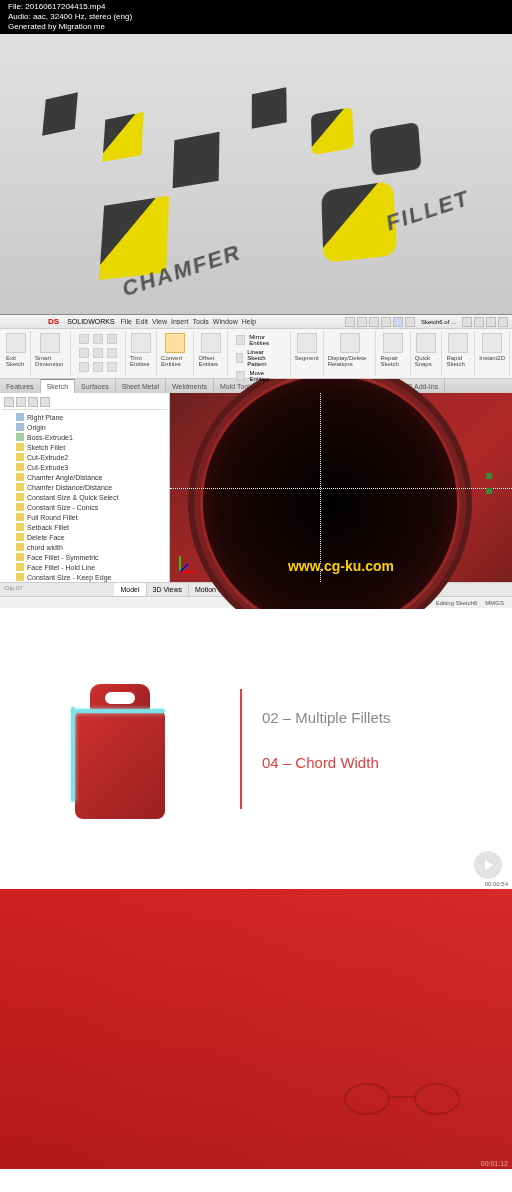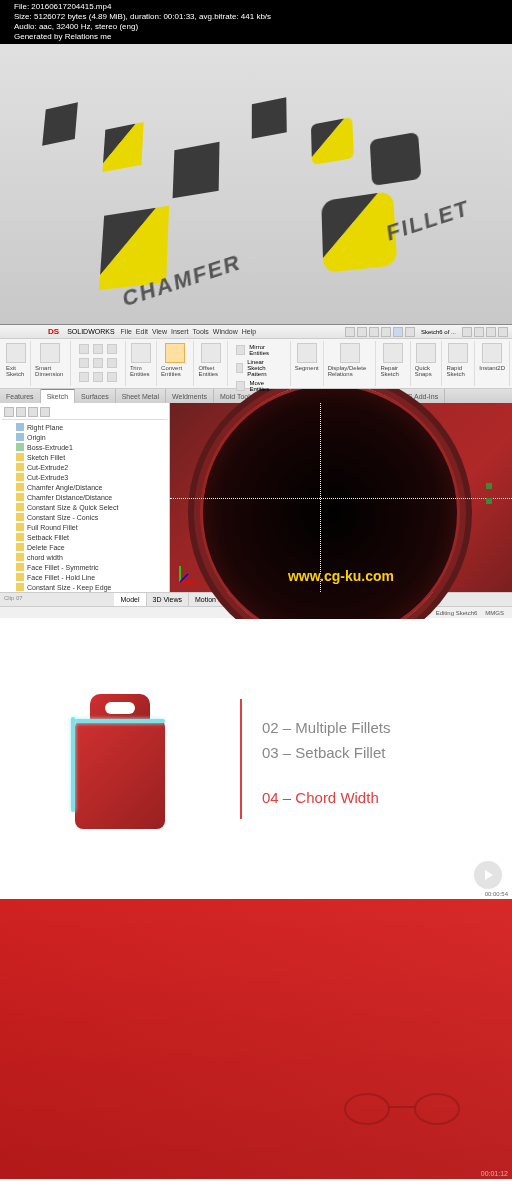--- a/index.html
+++ b/index.html
@@ -1,19 +1,19 @@
 <!DOCTYPE html>
 <html><head>
 <meta charset="utf-8">
 <style>
   * { margin: 0; padding: 0; box-sizing: border-box; font-family: Arial, sans-serif; }
   body { width: 512px; background: #fff; font-size: 10px; }
   
   
-  .info-bar { background: #000; color: #fff; padding: 2px 14px; font-size: 8px; line-height: 10px; font-family: monospace; }
+  .info-bar { background: #000; color: #fff; padding: 2px 8px; font-size: 8px; line-height: 10px; font-family: monospace; }
   
   
   .render-section { background: linear-gradient(180deg, #e0e0e0 0%, #d5d5d5 50%, #c8c8c8 100%); height: 280px; position: relative; overflow: hidden; }
   .cubes-container { position: absolute; top: 40px; left: 0; right: 0; height: 200px; perspective: 800px; }
   .cube { position: absolute; width: 50px; height: 50px; background: #3a3a3a; transform: rotateX(20deg) rotateY(-25deg); }
   .cube.yellow { background: linear-gradient(135deg, #3a3a3a 40%, #e8d800 40%); }
   .label-chamfer { position: absolute; bottom: 30px; left: 120px; font-weight: bold; color: #555; font-size: 22px; letter-spacing: 2px; transform: rotate(-18deg) skewX(-10deg); }
   .label-fillet { position: absolute; bottom: 90px; right: 40px; font-weight: bold; color: #555; font-size: 22px; letter-spacing: 2px; transform: rotate(-18deg) skewX(-10deg); }
   
   
@@ -75,23 +75,22 @@
   
   .footer-section { height: 280px; background: linear-gradient(180deg, rgba(235,30,30,0.85), rgba(200,20,20,0.85)), linear-gradient(90deg, #333, #666); position: relative; overflow: hidden; }
   .glasses { position: absolute; bottom: 50px; right: 50px; width: 120px; height: 40px; opacity: 0.3; }
   .footer-time { position: absolute; bottom: 2px; right: 4px; color: rgba(255,255,255,0.6); font-size: 7px; }
 </style>
 </head>
 <body>
 
 <div class="info-bar">
   <div>File: 20160617204415.mp4</div>
-  <div>Size: 5126072 bytes (4.89 MiB), duration: 00:01:33, avg.bitrate: 441 kb/s</div>
   <div>Audio: aac, 32400 Hz, stereo (eng)</div>
-  <div>Generated by Relations me</div>
+  <div>Generated by Migration me</div>
 </div>
 
 <div class="render-section">
   <div class="cubes-container">
     <div class="cube" style="left:40px; top:20px; width:40px; height:40px;"></div>
     <div class="cube yellow" style="left:100px; top:40px; width:46px; height:46px;"></div>
     <div class="cube" style="left:170px; top:60px; width:52px; height:52px;"></div>
     <div class="cube yellow" style="left:95px; top:125px; width:78px; height:78px;"></div>
     <div class="cube" style="left:250px; top:15px; width:38px; height:38px;"></div>
     <div class="cube yellow" style="left:310px; top:35px; width:44px; height:44px; border-radius:6px;"></div>
@@ -336,21 +335,20 @@
     <div class="jerrycan">
       <div class="jerrycan-handle"></div>
       <div class="jerrycan-body"></div>
       <div class="jerrycan-hl"></div>
       <div class="jerrycan-hl2"></div>
     </div>
   </div>
   <div class="course-divider"></div>
   <div class="course-right">
     <div class="course-item">02 – Multiple Fillets</div>
-    <div class="course-item">03 – Setback Fillet</div>
     <div class="course-item active">04 – Chord Width</div>
   </div>
   <div class="play-btn">
     <svg width="12" height="12" viewBox="0 0 12 12">
         <polygon points="3,1 11,6 3,11" fill="#fff"></polygon>
       </svg>
   </div>
   <div class="time-stamp">00:00:54</div>
 </div>
 

